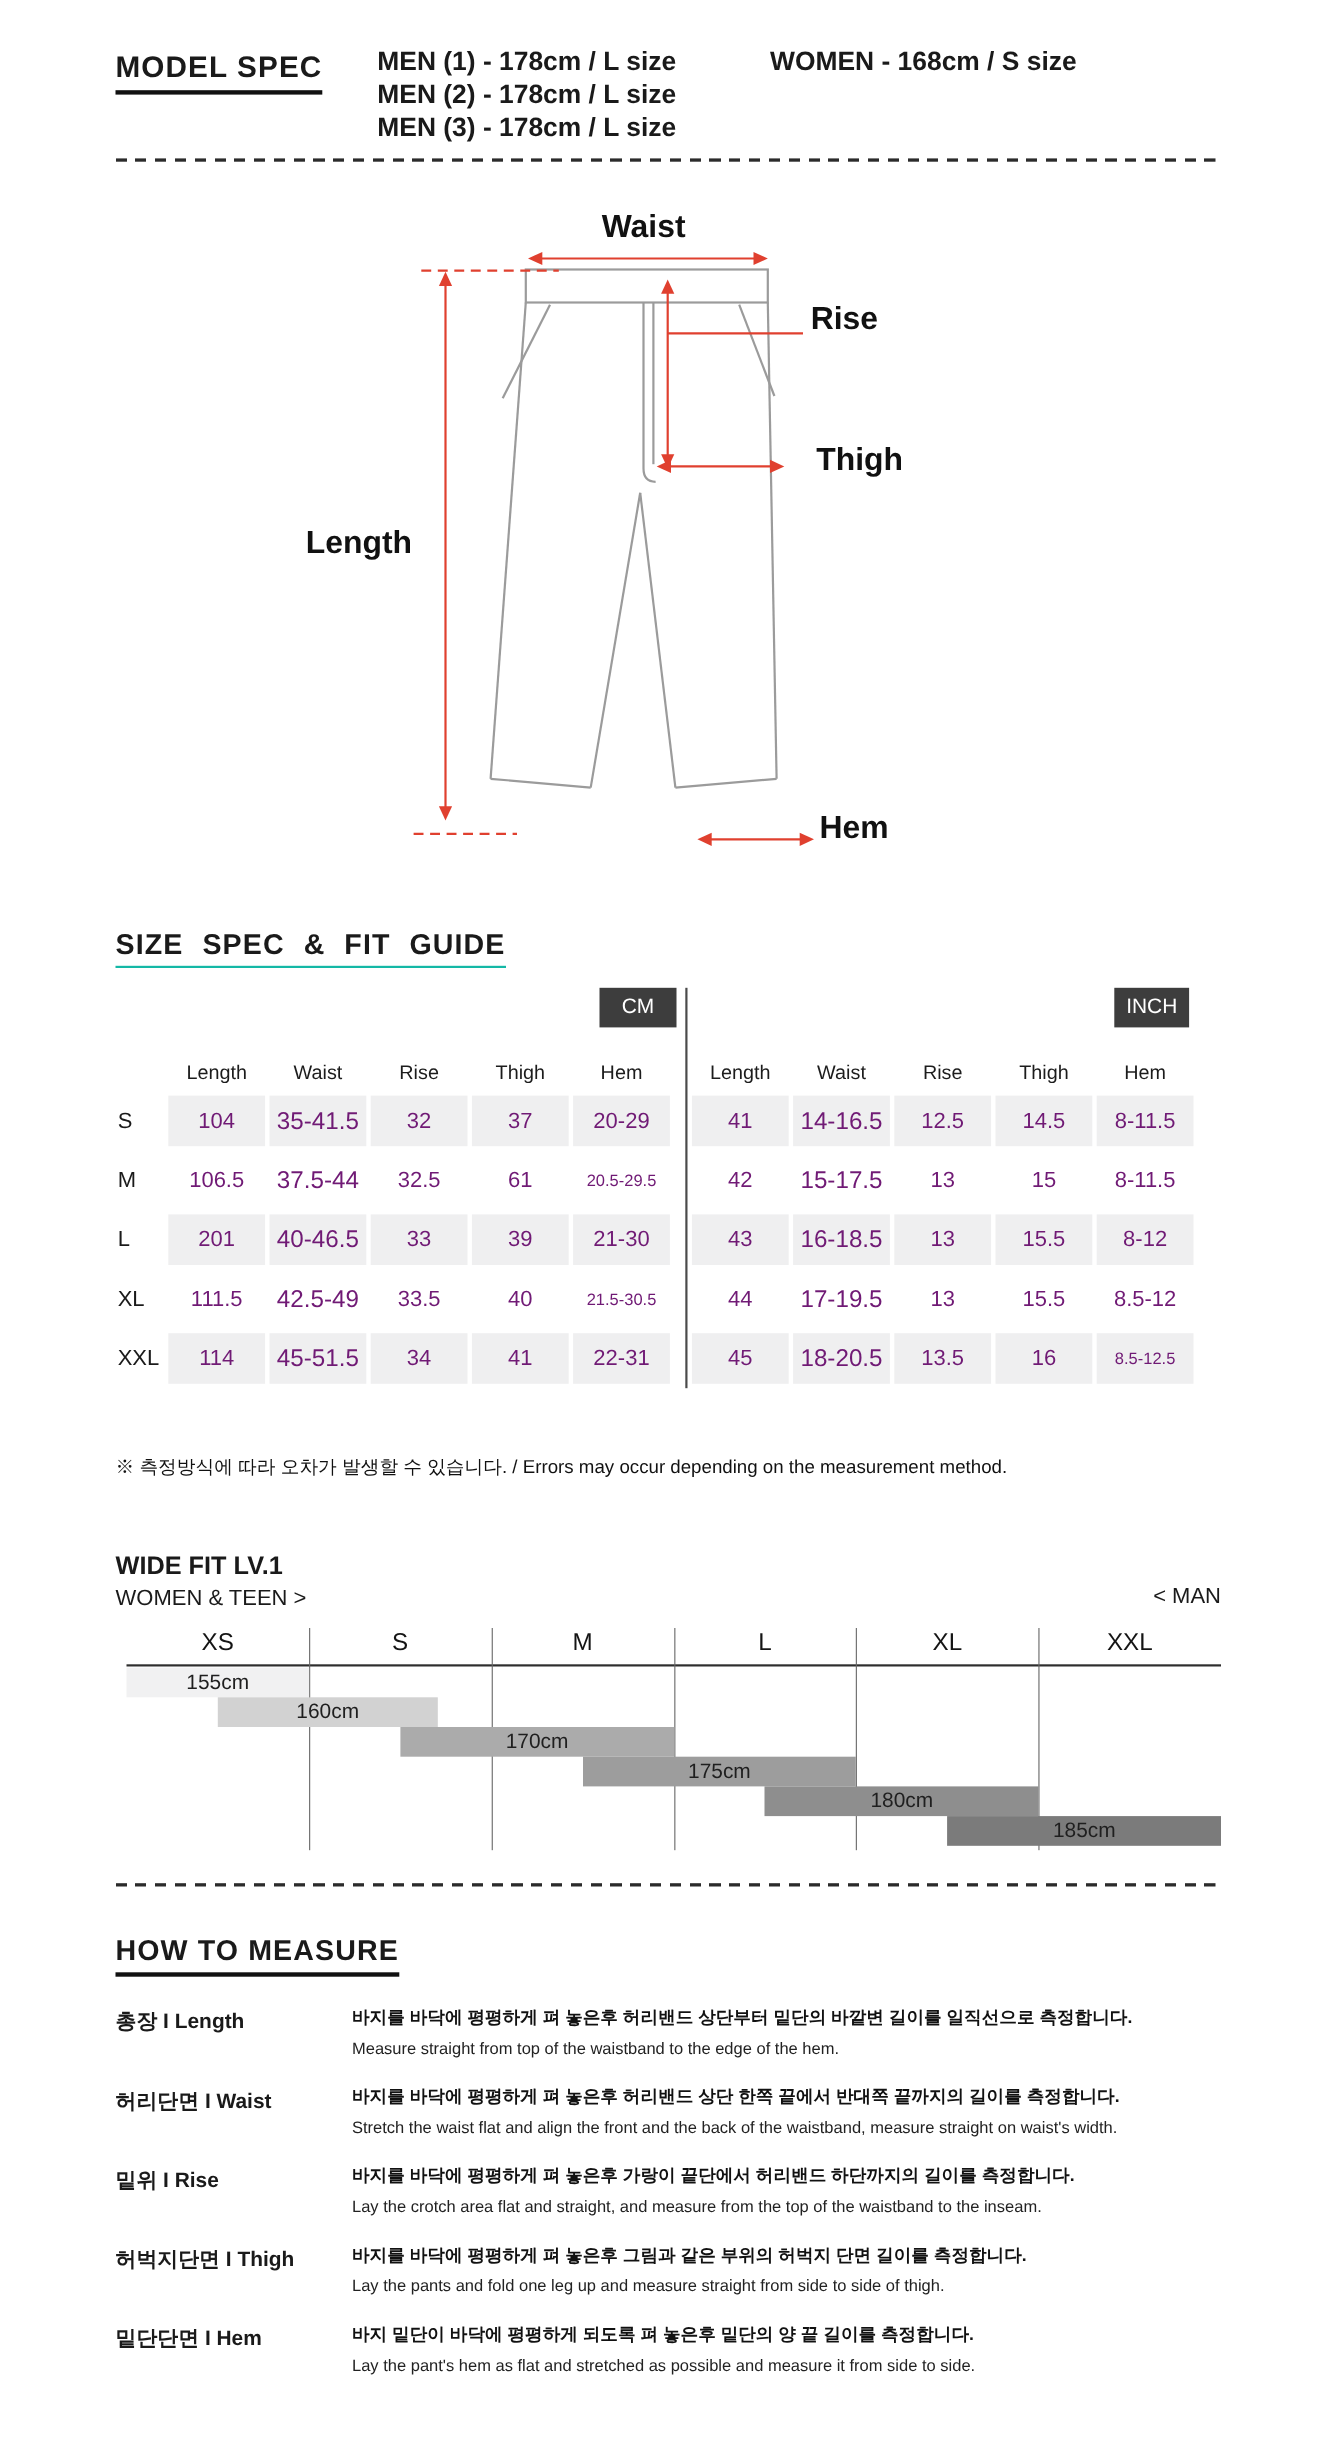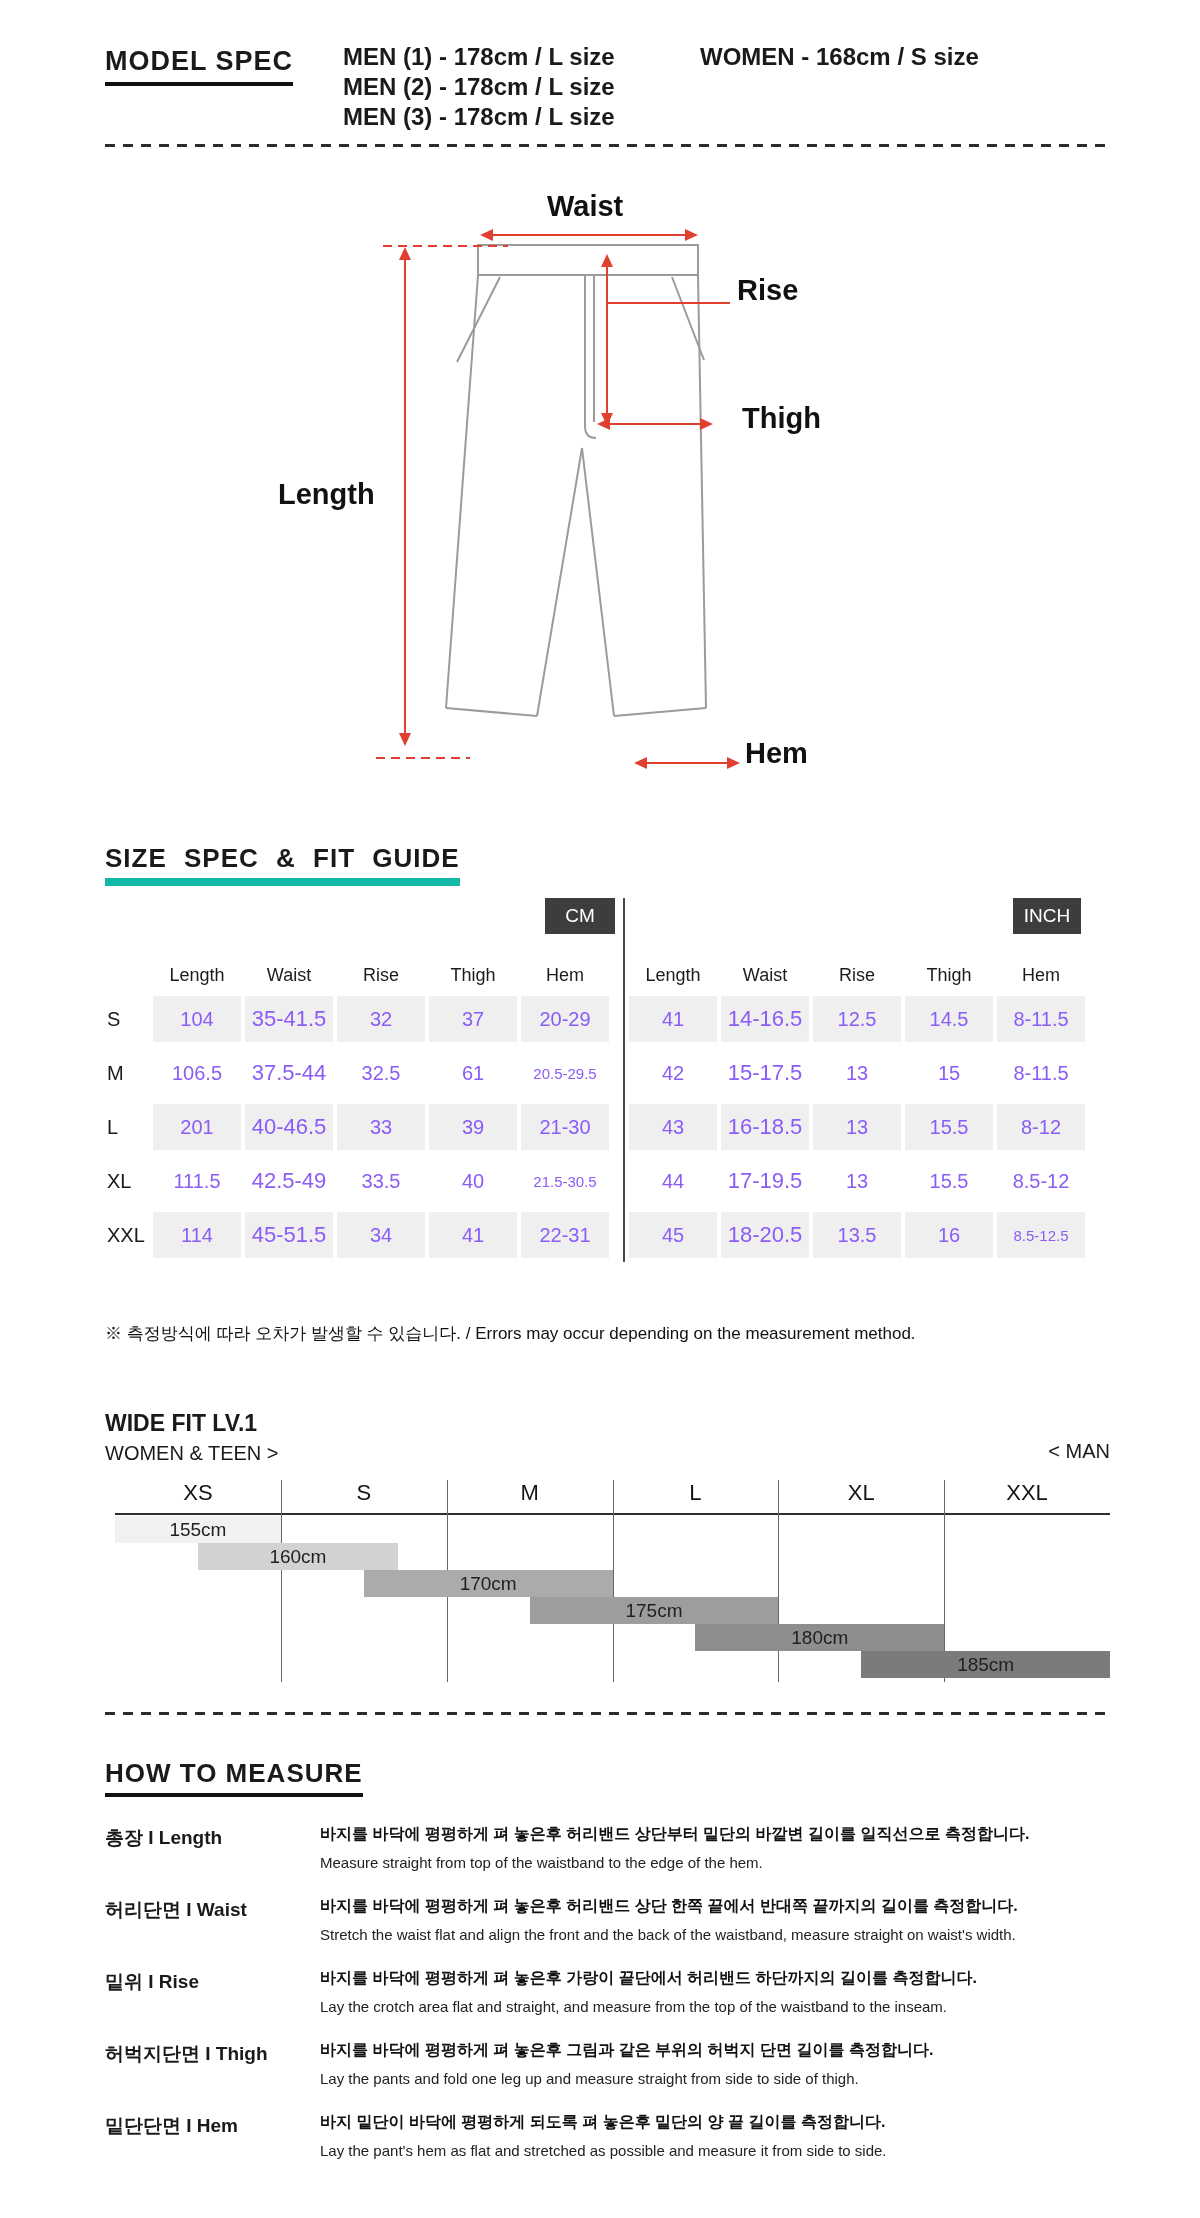--- a/index.html
+++ b/index.html
@@ -15,35 +15,35 @@
   .ms-title { position:absolute; left:105px; top:46px; font-size:27px; font-weight:bold;
               letter-spacing:1px; border-bottom:4px solid #111; padding-bottom:5px; }
   .ms-men { position:absolute; left:343px; top:42px; font-size:24px; font-weight:bold; line-height:30px; }
   .ms-women { position:absolute; left:700px; top:42px; font-size:24px; font-weight:bold; line-height:30px; }
 
   
   .dlabel { position:absolute; font-size:29px; font-weight:bold; color:#111; }
 
   
   .ss-title { position:absolute; left:105px; top:843px; font-size:26px; font-weight:bold;
-              letter-spacing:1px; word-spacing:9px; border-bottom:8px solid #14b8a6; padding-bottom:4px; }
+              letter-spacing:1px; word-spacing:9px; border-bottom:2px solid #14b8a6; padding-bottom:4px; }
   .badge { position:absolute; top:898px; height:36px; background:#3d3d3d; color:#fff;
            font-size:19px; display:flex; align-items:center; justify-content:center; }
   .badge-cm { left:545px; width:70px; }
   .badge-inch { left:1013px; width:68px; }
   .vdivider { position:absolute; left:623px; top:898px; width:2px; height:364px; background:#4a4a4a; }
 
   .spec-table { position:absolute; top:962px; display:grid; gap:8px 4px; }
   .cm-table { left:105px; grid-template-columns:44px repeat(5, 88px); }
   .inch-table { left:629px; grid-template-columns:repeat(5, 88px); }
   .th { font-size:18px; color:#1c1c1c; text-align:center; height:26px; line-height:26px; font-weight:normal; }
   .corner { height:26px; }
   .size-cell { font-size:20px; height:46px; display:flex; align-items:center; padding-left:2px; }
   .cell { height:46px; display:flex; align-items:center; justify-content:center;
-          font-size:20px; color:#8b5cf6; }
+          font-size:20px; color:#701a75; }
   .cell.shade { background:#efeff0; }
   .cell.c-s { font-size:22px; }
   .cell.c-xs { font-size:15px; }
 
   .note { position:absolute; left:105px; top:1322px; font-size:17px; color:#111; }
 
   
   .fit-title { position:absolute; left:105px; top:1410px; font-size:23px; font-weight:bold; }
   .fit-left { position:absolute; left:105px; top:1442px; font-size:20px; }
   .fit-right { position:absolute; left:1014px; top:1440px; width:96px; text-align:right; font-size:20px; }

